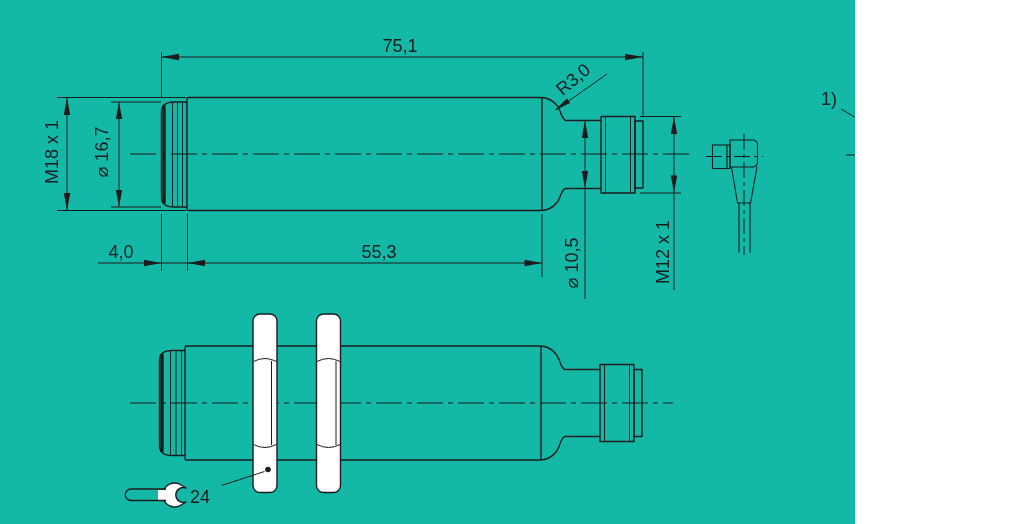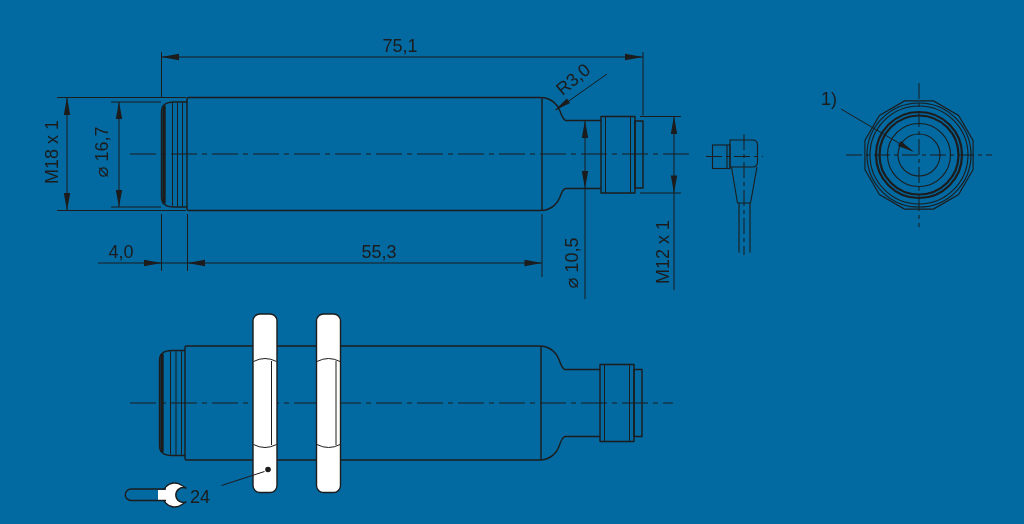--- a/index.html
+++ b/index.html
@@ -1,16 +1,16 @@
 <!DOCTYPE html>
 <html><head>
 <meta charset="utf-8">
 <style>
   html,body{margin:0;padding:0;background:#ffffff;}
-  .stage{position:relative;width:1024px;height:524px;background:#0369a1;overflow:hidden;}
+  .stage{position:relative;width:855px;height:524px;background:#14b8a6;overflow:hidden;}
   svg{display:block;}
   svg text{fill:#1c1c1c;font-family:"Liberation Sans","DejaVu Sans",sans-serif;font-size:18px;}
   .ln{stroke:#1c1c1c;stroke-width:1.4;fill:none;stroke-linejoin:round;}
   .lnw{stroke:#1c1c1c;stroke-width:1.4;fill:#ffffff;stroke-linejoin:round;}
   .thin{stroke:#1c1c1c;stroke-width:1;fill:none;}
   .thick{stroke:#1c1c1c;stroke-width:3.4;fill:none;}
   .dim{stroke:#1c1c1c;stroke-width:1;fill:none;}
   .cl{stroke:#1c1c1c;stroke-width:1;fill:none;stroke-dasharray:26 5 5 5;}
   .cl2{stroke:#1c1c1c;stroke-width:1;fill:none;stroke-dasharray:16 4 4 4;}
   .arrow{fill:#1c1c1c;stroke:none;}

